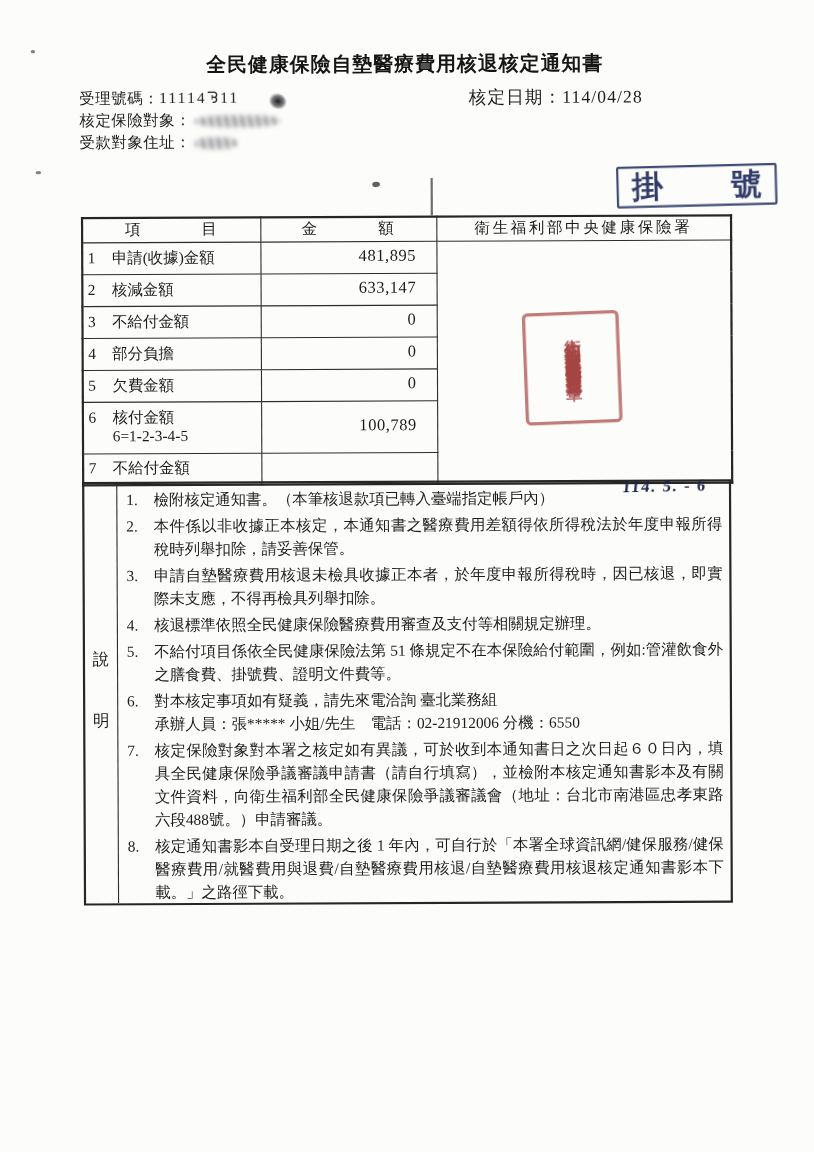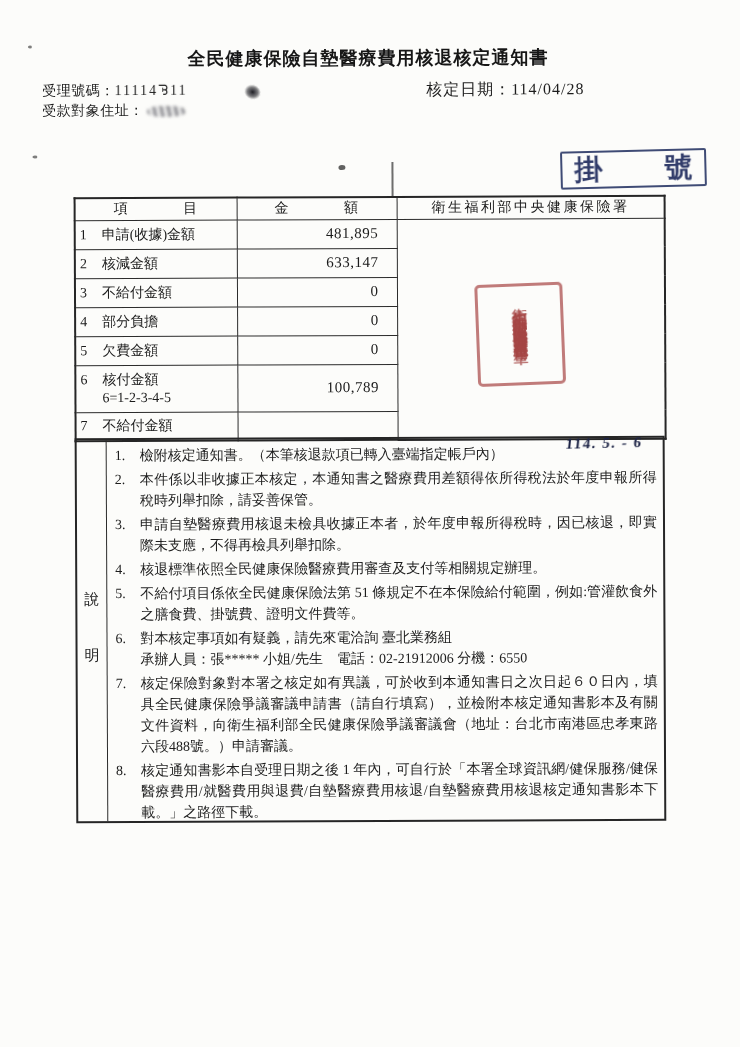--- a/index.html
+++ b/index.html
@@ -15,21 +15,21 @@
   .tilt{position:absolute;inset:0;transform:rotate(-0.25deg);}
 
   
   .doc-title{
     position:absolute;top:46px;left:0;width:100%;
     text-align:center;font-size:18px;font-weight:600;
     letter-spacing:1px;color:#161616;
   }
 
   
-  .hdr-fields{position:absolute;top:80px;left:44px;font-size:14px;}
+  .hdr-fields{position:absolute;top:80px;left:74px;font-size:14px;}
   .hdr-row{height:20px;line-height:20px;white-space:nowrap;}
   .hdr-label{letter-spacing:.5px;}
   .hdr-value{letter-spacing:2px;filter:blur(.4px);}
   .smudge{
     display:inline-block;height:11px;border-radius:40%;
     background:repeating-linear-gradient(78deg,
       rgba(70,70,78,.6) 0 3px, rgba(150,150,158,.22) 3px 7px);
     filter:blur(1.7px);vertical-align:middle;margin-left:3px;
   } .sm-b{width:78px;} .sm-c{width:66px;} .sm-d{width:74px;} .sm-e{width:38px;}
   .scribble{
@@ -125,20 +125,23 @@
 <div class="page">
   <div class="tilt">
 
     <div class="doc-title">全民健康保險自墊醫療費用核退核定通知書</div>
 
     <div class="hdr-fields">
       <div class="hdr-row">
         <span class="hdr-label">受理號碼：</span><span class="hdr-value">11114ᘋ11</span>
       </div>
       <div class="hdr-row">
+        <span class="hdr-label">核定保險對象：</span><span class="smudge sm-b"></span>
+      </div>
+      <div class="hdr-row">
         <span class="hdr-label">受款對象住址：</span><span class="smudge sm-e"></span>
       </div>
     </div>
     <div class="scribble"></div>
 
     <div class="approve-date">
       <span>核定日期：</span><span>114/04/28</span>
     </div>
 
     <div class="reg-stamp">

